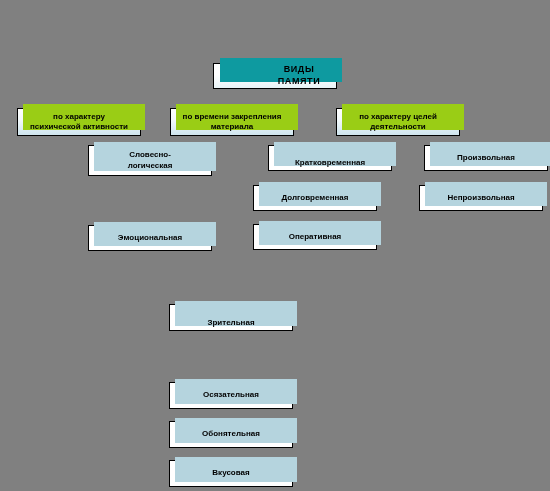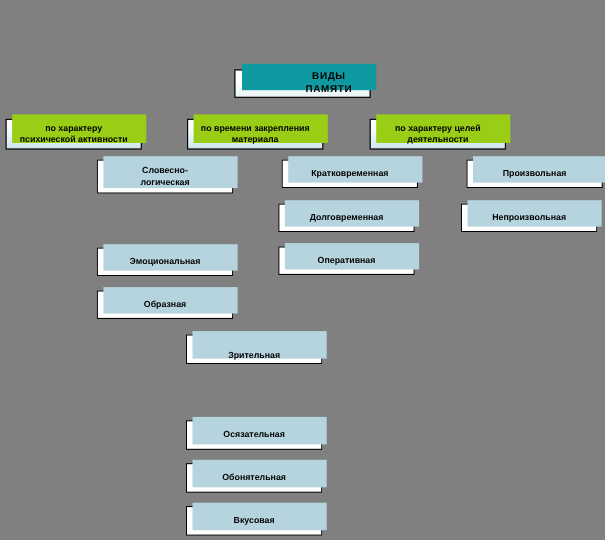--- a/index.html
+++ b/index.html
@@ -88,21 +88,21 @@
 </style>
 </head>
 <body>
 
 <div id="diagram">
 
   <div class="node title" style="left:213px; top:63px; width:124px; height:26px;">
     <span class="node-label">ВИДЫ ПАМЯТИ</span>
   </div>
 
-  <div class="node header" style="left:5px; top:108px; width:124px; height:28px;">
+  <div class="node header" style="left:17px; top:108px; width:124px; height:28px;">
     <span class="node-label">по характеру
 психической активности</span>
   </div>
 
   <div class="node header" style="left:170px; top:108px; width:124px; height:28px;">
     <span class="node-label">по времени  закрепления
 материала</span>
   </div>
 
   <div class="node header" style="left:336px; top:108px; width:124px; height:28px;">
@@ -110,25 +110,22 @@
 деятельности</span>
   </div>
 
   <div class="node leaf" style="left:88px; top:145px; width:124px; height:31px;">
     <span class="node-label">Словесно-
 логическая</span>
   </div>
   <div class="node leaf" style="left:88px; top:225px; width:124px; height:26px;">
     <span class="node-label">Эмоциональная</span>
   </div>
-  <div class="node leaf" style="left:88px; top:264px; width:124px; height:26px;">
-    <span class="node-label">Образная</span>
-  </div>
 
-  <div class="node leaf" style="left:256px; top:145px; width:124px; height:26px;">
+  <div class="node leaf" style="left:268px; top:145px; width:124px; height:26px;align-items:flex-end;">
     <span class="node-label">Кратковременная</span>
   </div>
   <div class="node leaf" style="left:253px; top:185px; width:124px; height:26px;align-items:center;">
     <span class="node-label">Долговременная</span>
   </div>
   <div class="node leaf" style="left:253px; top:224px; width:124px; height:26px;">
     <span class="node-label">Оперативная</span>
   </div>
 
   <div class="node leaf" style="left:424px; top:145px; width:124px; height:26px;">

